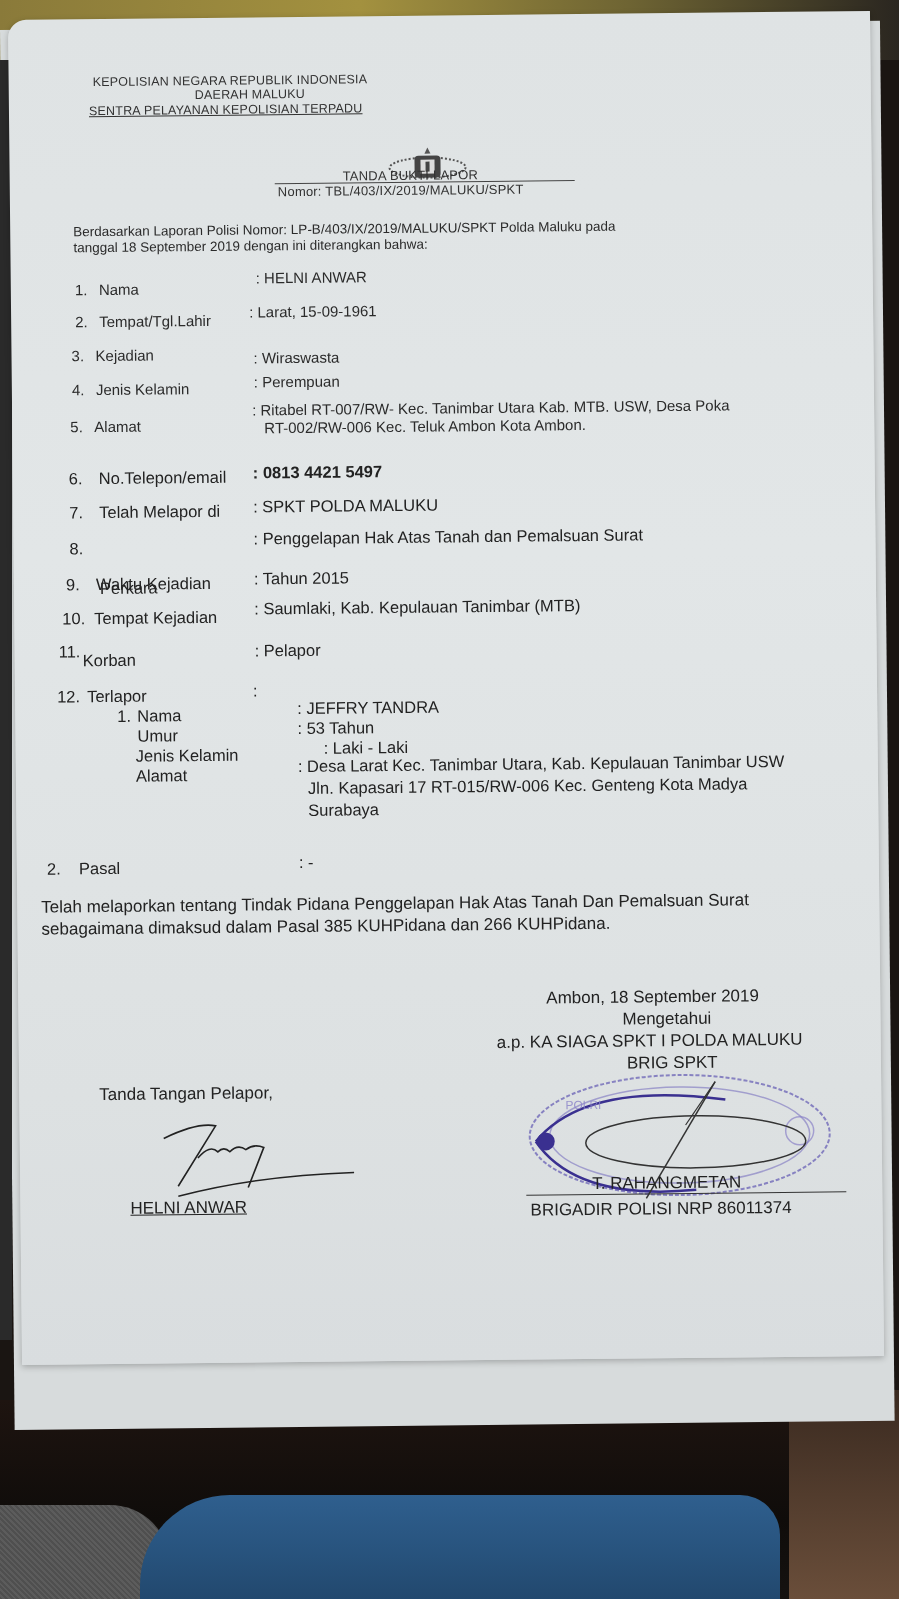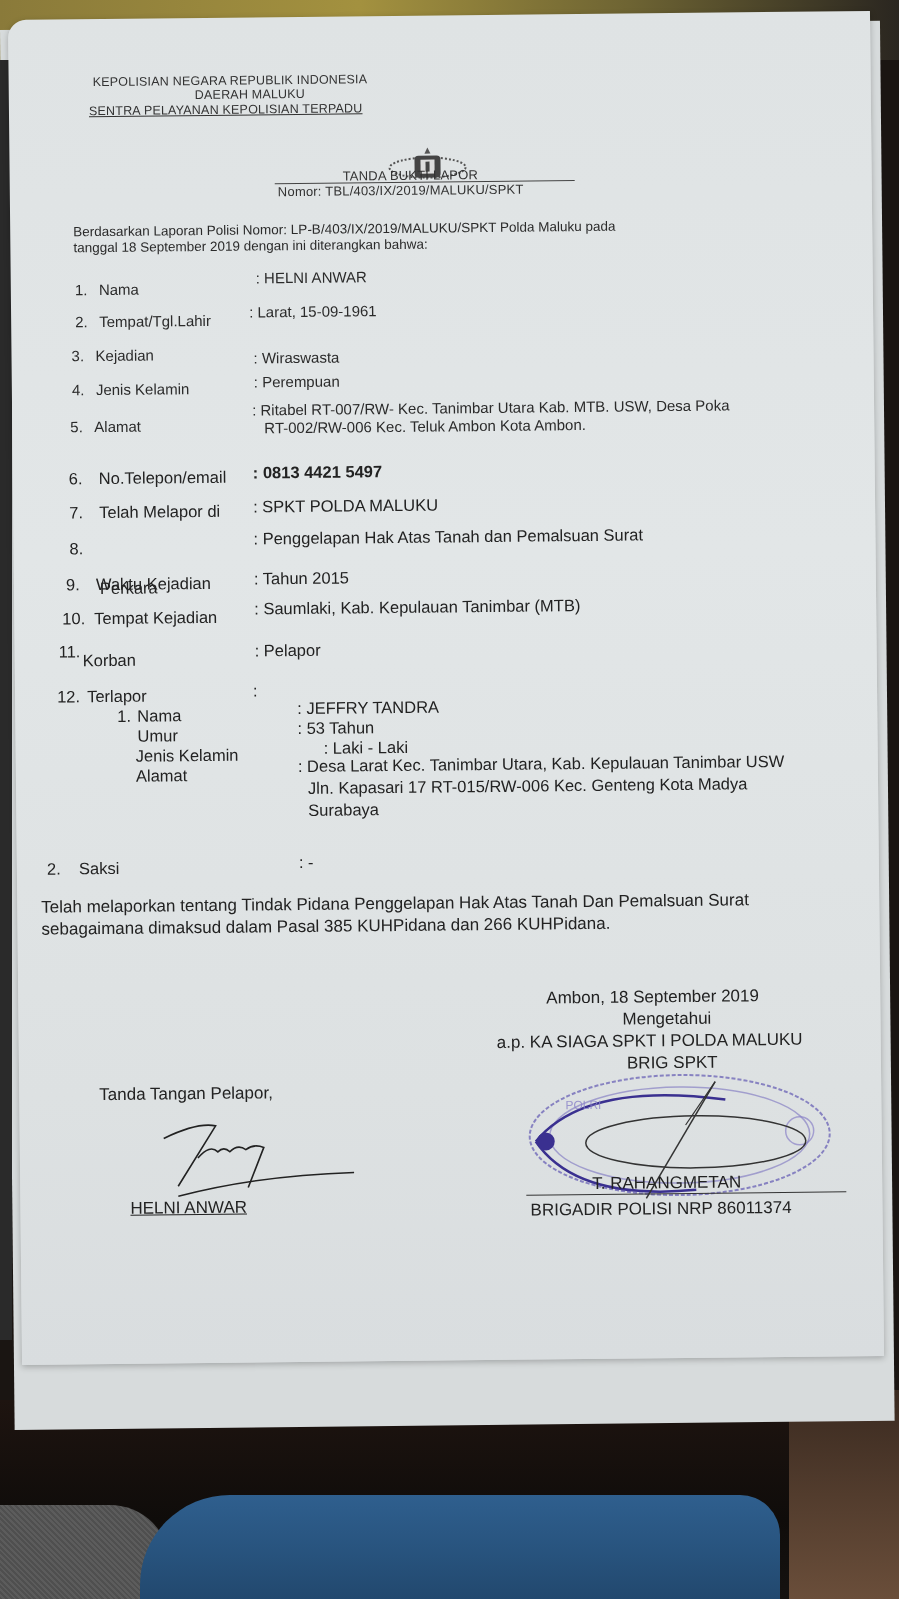--- a/index.html
+++ b/index.html
@@ -153,21 +153,21 @@
 
   <div class="txt f16" style="left:120px; top:728px;">Jenis Kelamin</div>
   <div class="txt f16" style="left:282px; top:722px;margin-left:26px;">: Laki - Laki</div>
 
   <div class="txt f16" style="left:120px; top:748px;">Alamat</div>
   <div class="txt f16" style="left:282px; top:740px;">: Desa Larat Kec. Tanimbar Utara, Kab. Kepulauan Tanimbar USW</div>
   <div class="txt f16" style="left:292px; top:762px;">Jln. Kapasari 17 RT-015/RW-006 Kec. Genteng Kota Madya</div>
   <div class="txt f16" style="left:292px; top:784px;">Surabaya</div>
 
   <div class="txt f16" style="left:30px; top:840px;">2.</div>
-  <div class="txt f16" style="left:62px; top:840px;">Saksi</div>
+  <div class="txt f16" style="left:62px; top:840px;">Pasal</div>
   <div class="txt f16" style="left:282px; top:836px;">: -</div>
 
   <div class="txt f17" style="left:24px; top:878px;">Telah melaporkan tentang Tindak Pidana Penggelapan Hak Atas Tanah Dan Pemalsuan Surat</div>
   <div class="txt f17" style="left:24px; top:900px;">sebagaimana dimaksud dalam Pasal 385 KUHPidana dan 266 KUHPidana.</div>
 
   <div class="txt f17" style="left:528px; top:974px;">Ambon, 18 September 2019</div>
   <div class="txt f17" style="left:604px; top:996px;">Mengetahui</div>
   <div class="txt f17" style="left:478px; top:1018px;">a.p. KA SIAGA SPKT I POLDA MALUKU</div>
   <div class="txt f17" style="left:608px; top:1040px;">BRIG SPKT</div>
 

